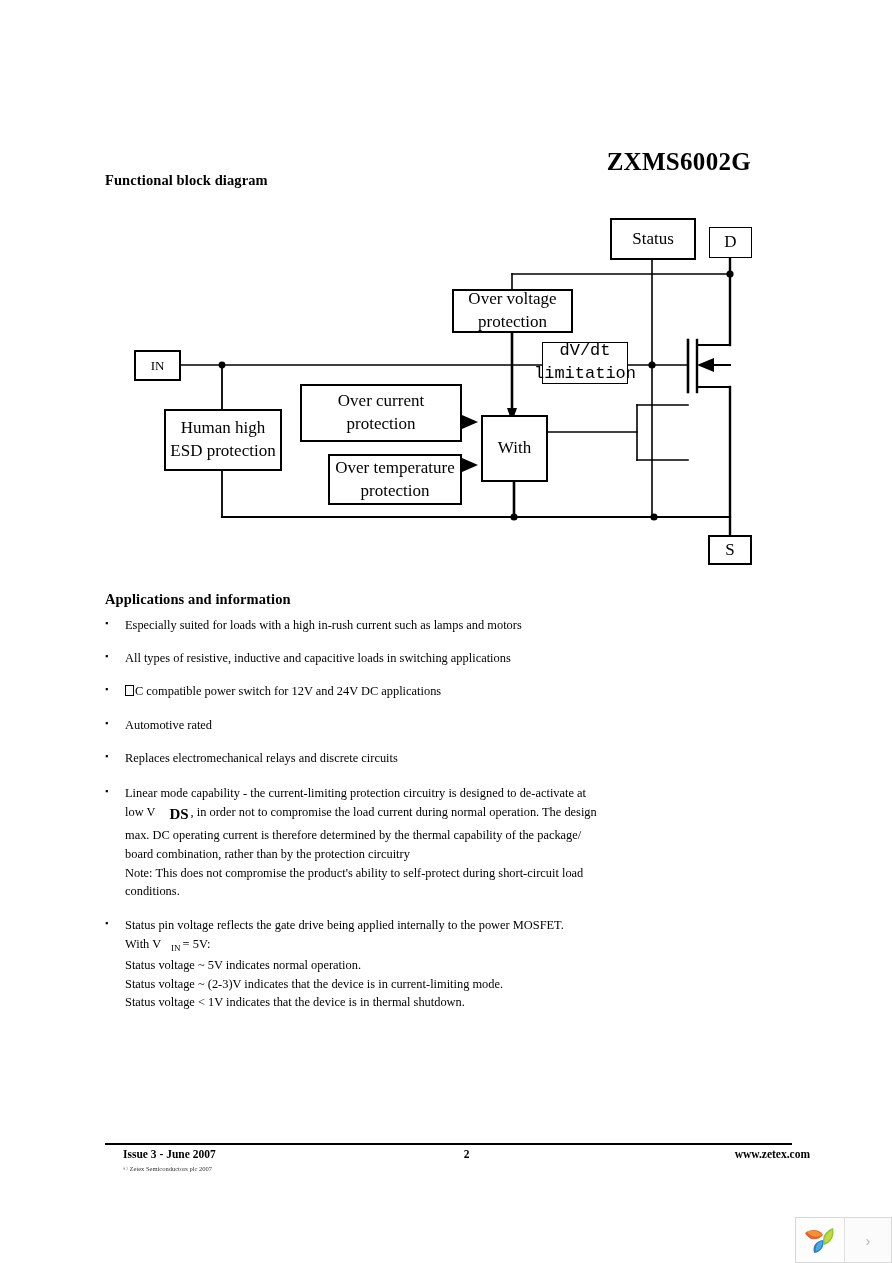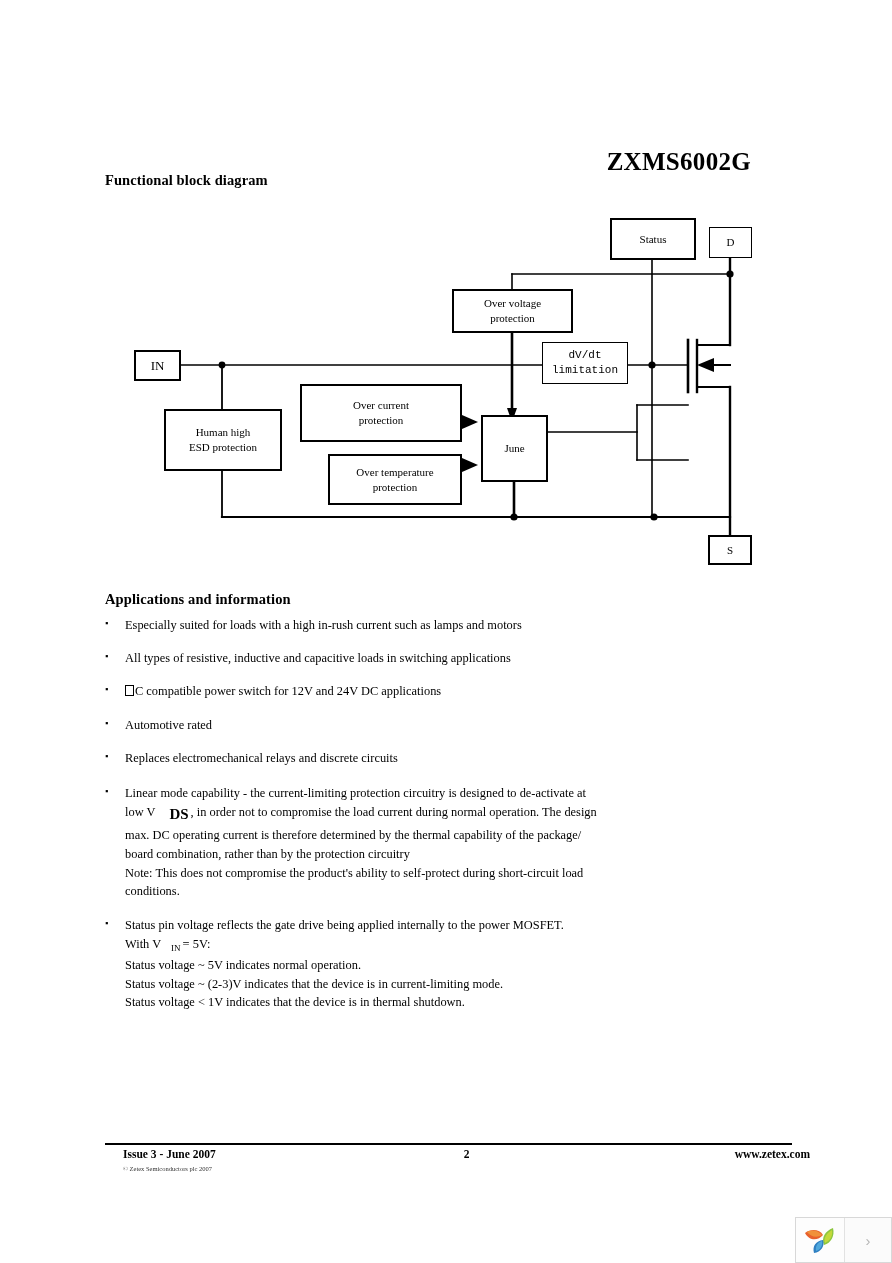--- a/index.html
+++ b/index.html
@@ -53,21 +53,21 @@
   }
   .dbox {
     position: absolute;
     border: 2px solid #000;
     background: #fff;
     box-sizing: border-box;
     display: flex;
     flex-direction: column;
     align-items: center;
     justify-content: center;
-    font-size: 11px;
+    font-size: 17px;
     line-height: 1.35;
     text-align: center;
   }
   .dbox.thin { border-width: 1.5px; }
   .dbox span { display: block; white-space: nowrap; }
 
   
   #apps-list {
     position: absolute;
     left: 105px;
@@ -259,21 +259,21 @@
     <span>Over current</span>
     <span>protection</span>
   </div>
 
   <div class="dbox" style="left:300px; top:454px; width:134px; height:51px;margin-left:28px;">
     <span>Over temperature</span>
     <span>protection</span>
   </div>
 
   <div class="dbox" style="left:481px; top:415px; width:67px; height:67px;">
-    <span>June</span>
+    <span>With</span>
   </div>
 
   <div class="dbox" style="left:708px; top:535px; width:44px; height:30px;">
     <span>S</span>
   </div>
 
   <div class="section-head" id="head-apps">Applications and information</div>
 
   <div id="apps-list">
 

